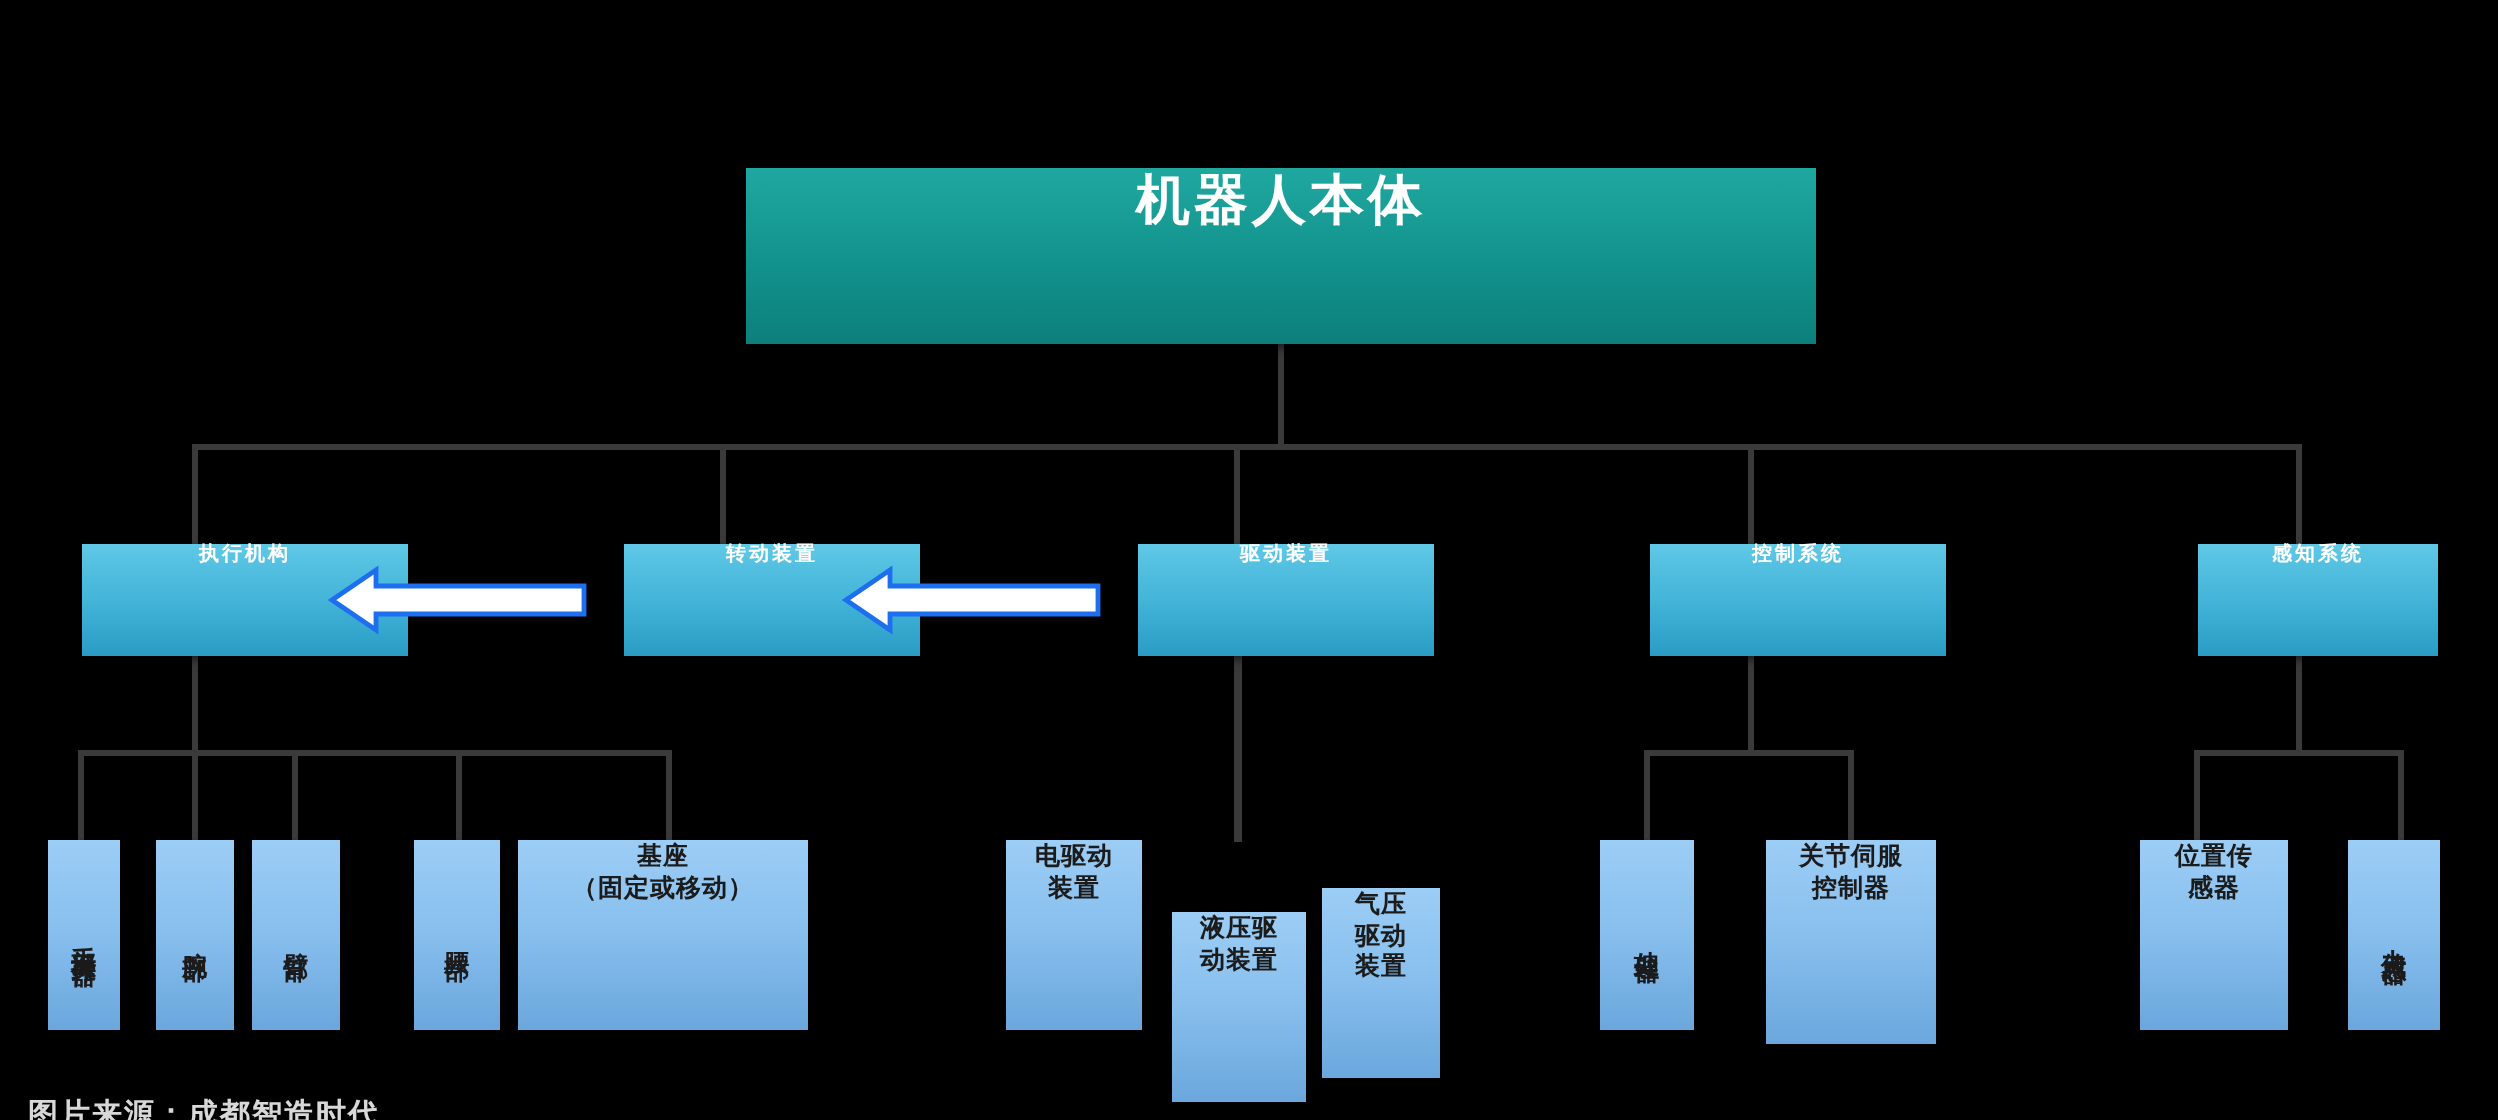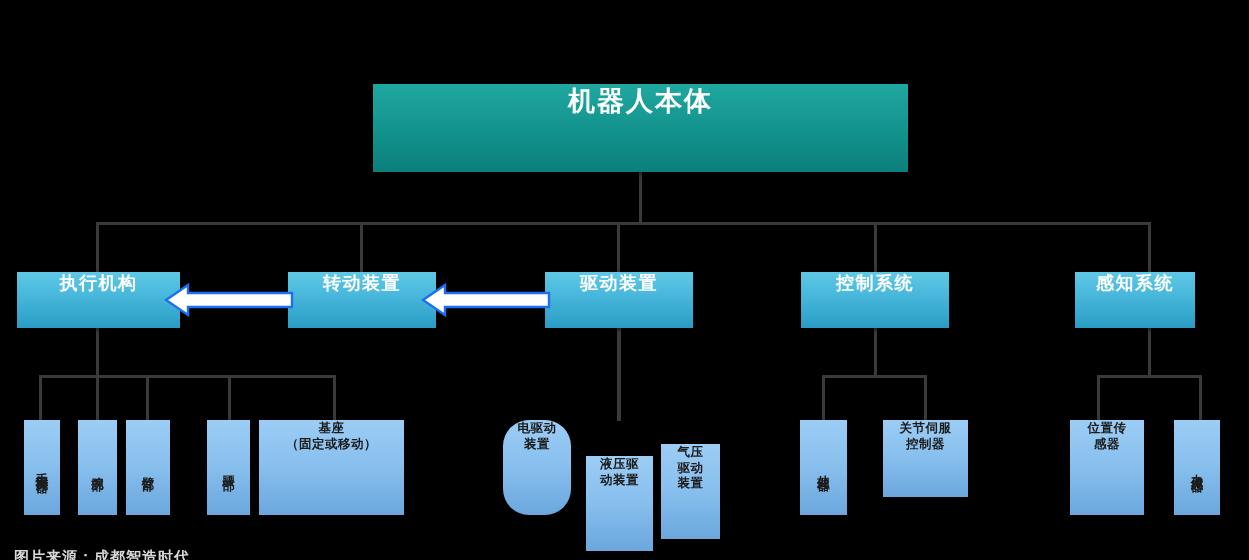--- a/index.html
+++ b/index.html
@@ -40,24 +40,25 @@
     color: #ffffff;
     font-size: 27px;
     font-weight: bold;
     letter-spacing: 2px;
     box-shadow: 0 2px 5px rgba(0,0,0,0.55);
   }
 
   .node.lvl2 {
     background: linear-gradient(to bottom, #5fc8e6 0%, #46b6da 45%, #2a9cc4 100%);
     color: #ffffff;
-    font-size: 18px;
+    font-size: 10px;
     font-weight: bold;
     letter-spacing: 1.5px;
     box-shadow: 0 2px 4px rgba(0,0,0,0.5);
+    margin-left: 24px;
   }
 
   .node.leaf {
     background: linear-gradient(to bottom, #9ccdf5 0%, #89c0ee 45%, #6ba7dd 100%);
     color: #1b1b1b;
     font-size: 12.5px;
     font-weight: bold;
     letter-spacing: 0.5px;
     box-shadow: 0 2px 4px rgba(0,0,0,0.5);
   }
@@ -163,38 +164,38 @@
     <span class="label">臂部</span>
   </div>
   <div class="node leaf vert" style="left:207px; top:420px; width:43px; height:95px;">
     <span class="label">腰部</span>
   </div>
   <div class="node leaf" style="left:259px; top:420px; width:145px; height:95px;">
     <span class="label">基座
 （固定或移动）</span>
   </div>
 
-  <div class="node leaf" style="left:503px; top:420px; width:68px; height:95px;border-radius:26px;">
+  <div class="node leaf" style="left:503px; top:420px; width:68px; height:95px;">
     <span class="label">电驱动
 装置</span>
   </div>
   <div class="node leaf" style="left:586px; top:420px; width:67px; height:95px;margin-top:36px;">
     <span class="label">液压驱
 动装置</span>
   </div>
   <div class="node leaf" style="left:661px; top:420px; width:59px; height:95px;margin-top:24px;">
     <span class="label">气压
 驱动
 装置</span>
   </div>
 
   <div class="node leaf vert" style="left:800px; top:420px; width:47px; height:95px;">
     <span class="label">处理器</span>
   </div>
-  <div class="node leaf" style="left:883px; top:420px; width:85px; height:77px;">
+  <div class="node leaf" style="left:883px; top:420px; width:85px; height:102px;">
     <span class="label">关节伺服
 控制器</span>
   </div>
 
   <div class="node leaf" style="left:1070px; top:420px; width:74px; height:95px;">
     <span class="label">位置传
 感器</span>
   </div>
   <div class="node leaf vert" style="left:1174px; top:420px; width:46px; height:95px;">
     <span class="label">力传感器</span>

